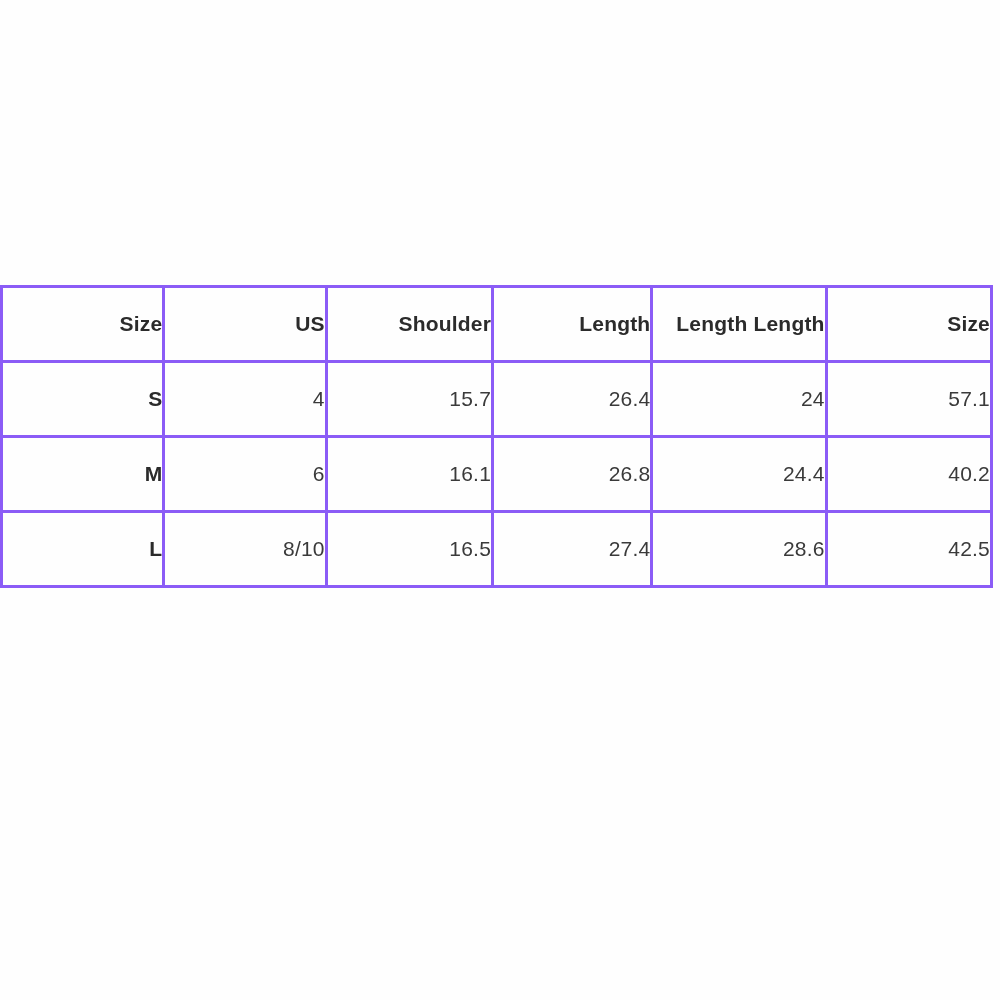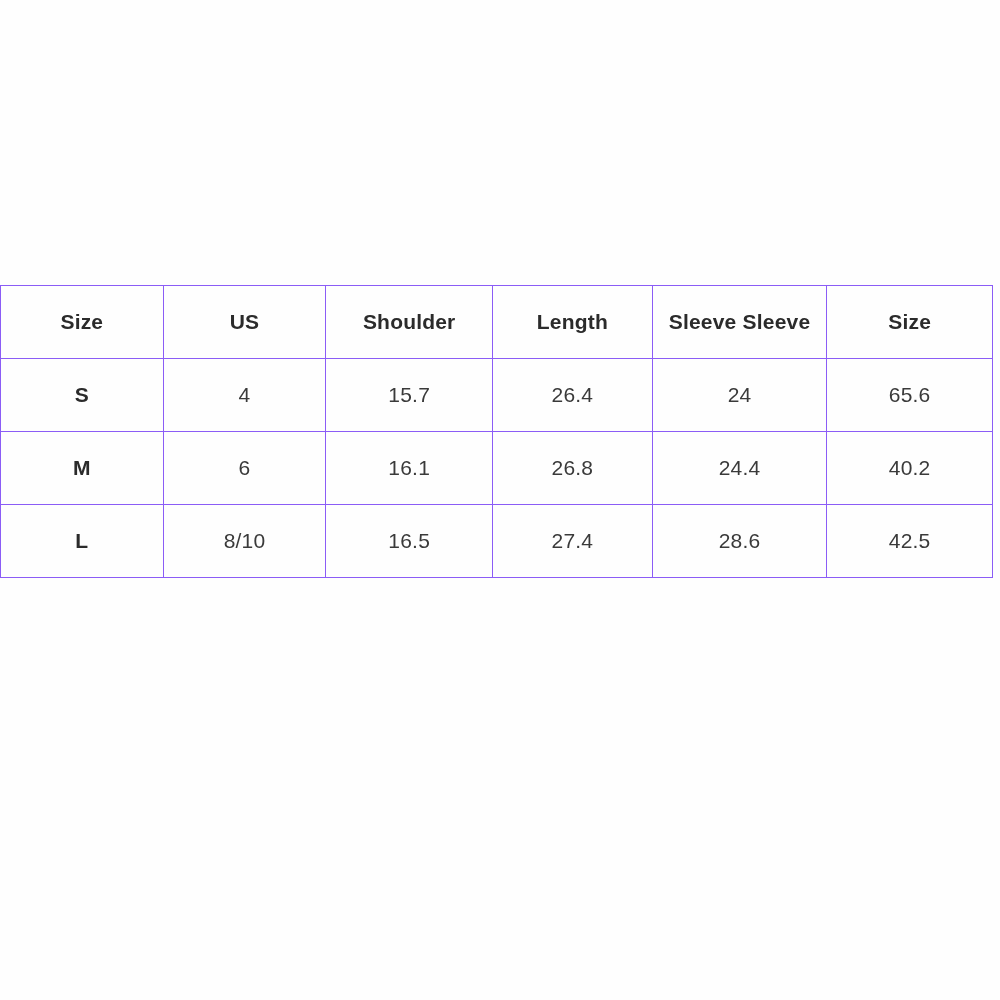--- a/index.html
+++ b/index.html
@@ -19,22 +19,22 @@
     position: absolute;
     top: 285px;
     left: 0;
     width: 993px;
     border-collapse: collapse;
     table-layout: fixed;
     background: #fefefe;
   }
   .size-table th,
   .size-table td {
-    border: 1px solid #8b5cf6;
-    text-align: center;
+    border: 3px solid #8b5cf6;
+    text-align: right;
     vertical-align: middle;
     height: 72px;
     padding: 0;
     letter-spacing: 0.2px;
   }
   .size-table th {
     font-weight: bold;
     font-size: 21px;
     color: #2b2b2b;
   }
@@ -60,32 +60,32 @@
         <col style="width: 16.1%;">
         <col style="width: 17.6%;">
         <col style="width: 16.7%;">
       </colgroup>
     <thead>
       <tr>
           <th>Size</th>
           <th>US</th>
           <th>Shoulder</th>
           <th>Length</th>
-          <th>Sleeve Sleeve</th>
+          <th>Length Length</th>
           <th>Size</th>
         </tr>
     </thead>
     <tbody>
         <tr>
           <td class="size-col">S</td>
           <td>4</td>
           <td>15.7</td>
           <td>26.4</td>
           <td>24</td>
-          <td>65.6</td>
+          <td>57.1</td>
         </tr>
         <tr>
           <td class="size-col">M</td>
           <td>6</td>
           <td>16.1</td>
           <td>26.8</td>
           <td>24.4</td>
           <td>40.2</td>
         </tr>
         <tr>

